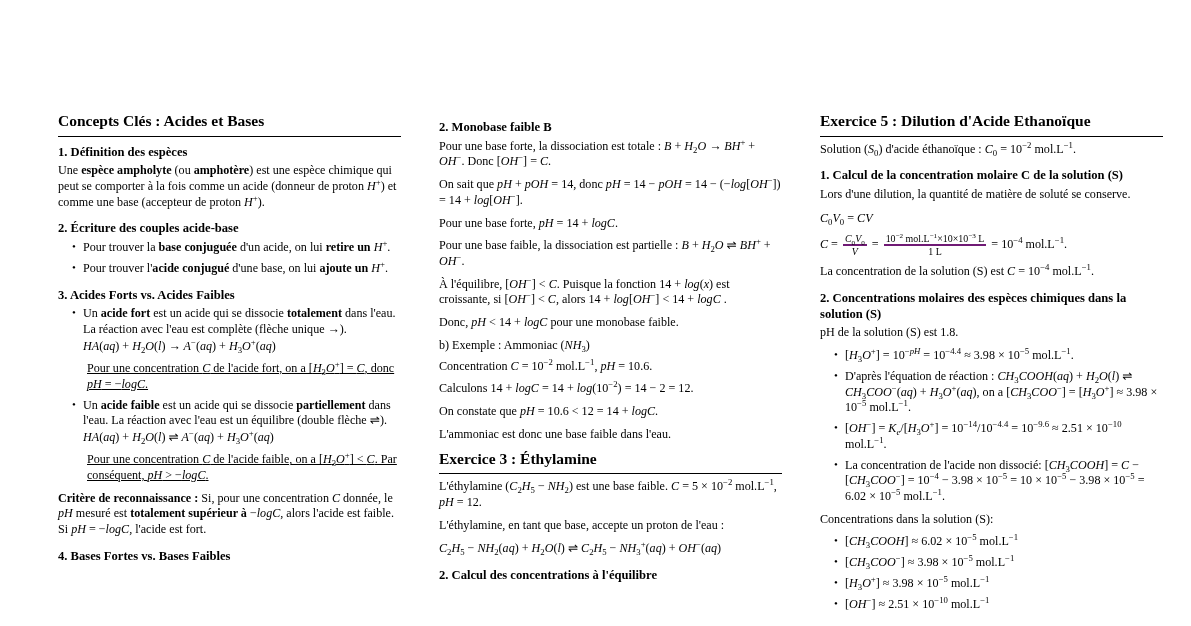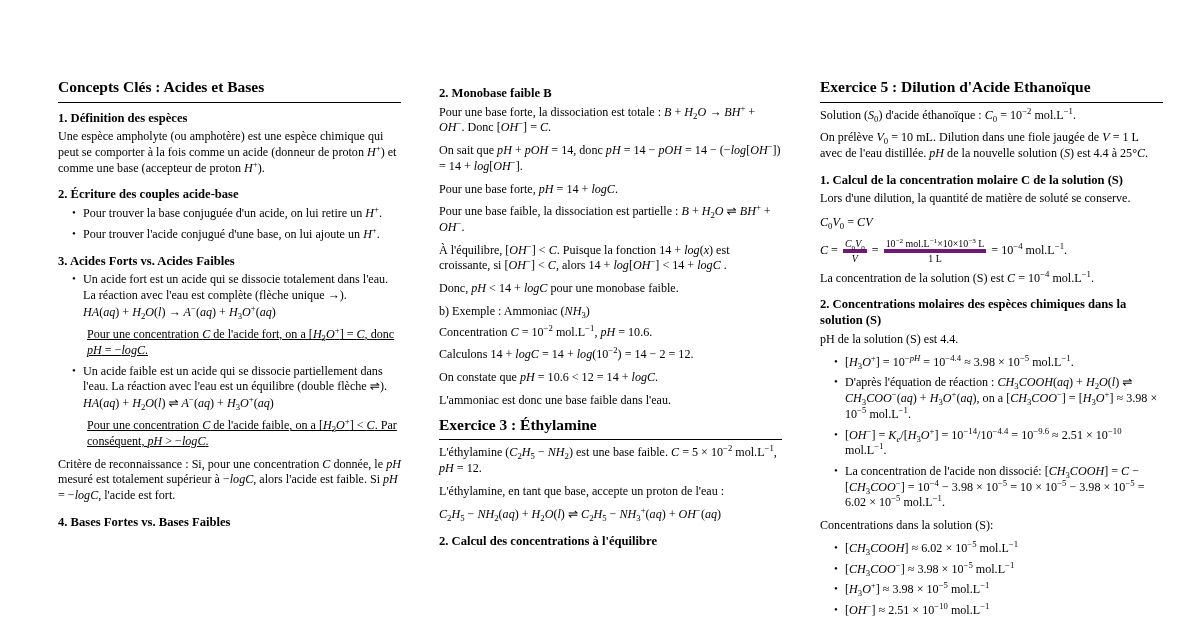--- a/index.html
+++ b/index.html
@@ -12,21 +12,21 @@
     height: 626px;
     font-family: "Liberation Serif", serif;
     color: #000000;
     overflow: hidden;
   }
   .page {
     position: relative;
     width: 1124px;
     height: 626px;
     box-sizing: border-box;
-    padding: 78px 58px 0 58px;
+    padding: 112px 58px 0 58px;
   }
   .columns {
     display: flex;
     gap: 38px;
     align-items: flex-start;
   }
   .col {
     width: 343px;
     flex: 0 0 343px;
   }
@@ -77,32 +77,32 @@
     padding-left: 4px;
     text-decoration: underline;
   }
   .eq {
     font-family: "Liberation Serif", serif;
     font-size: 12.1px;
     margin: 0 0 7px 0;
     line-height: 1.35;
   }
   .m { font-style: italic; }
-  b { font-weight: normal; }
+  b { font-weight: bold; }
   sup { font-size: 0.72em; vertical-align: super; line-height: 0; }
   sub { font-size: 0.72em; vertical-align: sub; line-height: 0; }
   .frac {
     display: inline-block;
     vertical-align: middle;
     text-align: center;
     font-size: 0.82em;
     line-height: 1.12;
     margin: 0 2px;
   }
-  .frac .num { display: block; border-bottom: 4px solid #701a75; padding: 0 2px; }
+  .frac .num { display: block; border-bottom: 2px solid #701a75; padding: 0 2px; }
   .frac .den { display: block; padding: 0 2px; }
 </style>
 </head>
 <body>
 
 <div class="page">
   <div class="columns">
 
     <div class="col">
       <h1 class="doc-title">Concepts Clés : Acides et Bases</h1>
@@ -218,25 +218,20 @@
       </div>
 
       <h2 class="sec">2. Calcul des concentrations à l'équilibre</h2>
     </div>
 
     <div class="col">
       <h1 class="doc-title">Exercice 5 : Dilution d'Acide Ethanoïque</h1>
 
       <p>
         Solution (<span class="m">S</span><sub>0</sub>) d'acide éthanoïque : <span class="m">C</span><sub>0</sub> = 10<sup>−2</sup> mol.L<sup>−1</sup>.
-      </p>
-      <p>
-        On prélève <span class="m">V</span><sub>0</sub> = 10 mL. Dilution dans une fiole jaugée de <span class="m">V</span> =
-        1 L avec de l'eau distillée. <span class="m">pH</span> de la nouvelle solution (<span class="m">S</span>) est 4.4
-        à 25°<span class="m">C</span>.
       </p>
 
       <h2 class="sec">1. Calcul de la concentration molaire C de la solution (S)</h2>
       <p>
         Lors d'une dilution, la quantité de matière de soluté se conserve.
       </p>
       <div class="eq">
         <span class="m">C</span><sub>0</sub><span class="m">V</span><sub>0</sub> = <span class="m">CV</span>
       </div>
       <div class="eq">
@@ -245,21 +240,21 @@
         =
         <span class="frac"><span class="num">10<sup>−2</sup> mol.L<sup>−1</sup>×10×10<sup>−3</sup> L</span><span class="den">1 L</span></span>
         = 10<sup>−4</sup> mol.L<sup>−1</sup>.
       </div>
       <p>
         La concentration de la solution (S) est <span class="m">C</span> = 10<sup>−4</sup> mol.L<sup>−1</sup>.
       </p>
 
       <h2 class="sec">2. Concentrations molaires des espèces chimiques dans la solution (S)</h2>
       <p>
-        pH de la solution (S) est 4.4.
+        pH de la solution (S) est 1.8.
       </p>
       <ul>
         <li>
           [<span class="m">H</span><sub>3</sub><span class="m">O</span><sup>+</sup>] = 10<sup>−<span class="m">pH</span></sup> = 10<sup>−4.4</sup> ≈ 3.98 × 10<sup>−5</sup> mol.L<sup>−1</sup>.
         </li>
         <li>
           D'après l'équation de réaction : <span class="m">CH</span><sub>3</sub><span class="m">COOH</span>(<span class="m">aq</span>) +
           <span class="m">H</span><sub>2</sub><span class="m">O</span>(<span class="m">l</span>) ⇌ <span class="m">CH</span><sub>3</sub><span class="m">COO</span><sup>−</sup>(<span class="m">aq</span>) + <span class="m">H</span><sub>3</sub><span class="m">O</span><sup>+</sup>(<span class="m">aq</span>), on a
           [<span class="m">CH</span><sub>3</sub><span class="m">COO</span><sup>−</sup>] = [<span class="m">H</span><sub>3</sub><span class="m">O</span><sup>+</sup>] ≈ 3.98 × 10<sup>−5</sup> mol.L<sup>−1</sup>.
         </li>

